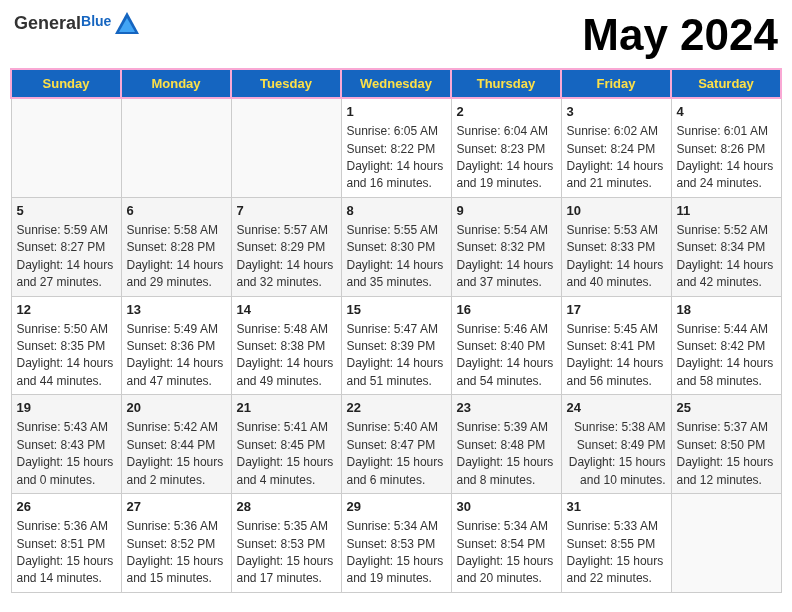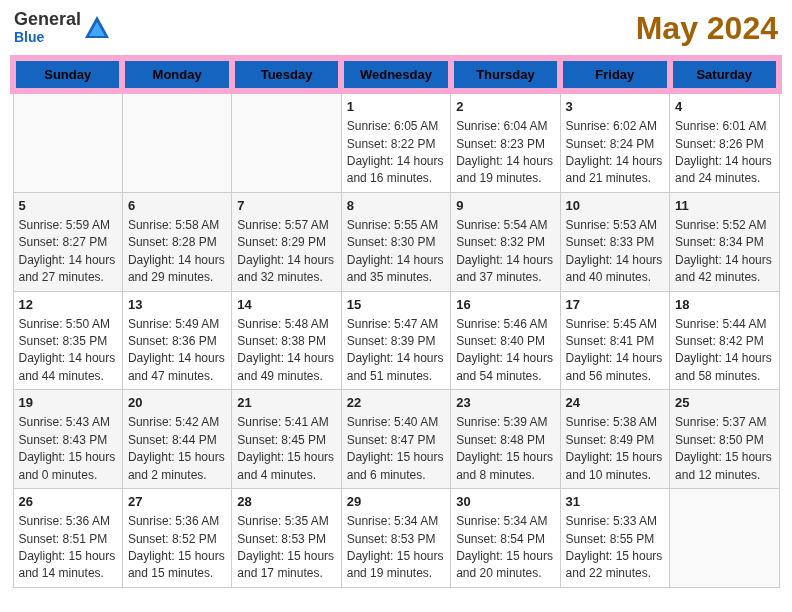--- a/index.html
+++ b/index.html
@@ -17,21 +17,20 @@
       margin-bottom: 8px;
       padding: 0 4px;
     }
     .logo {
       display: flex;
       align-items: center;
       gap: 0;
     }
     .logo-text {
       display: flex;
-      flex-direction: column;
       line-height: 1.1;
     }
     .logo-general {
       font-size: 18px;
       font-weight: bold;
       color: #333;
     }
     .logo-blue {
       font-size: 14px;
       font-weight: bold;
@@ -39,41 +38,41 @@
     }
     .logo-icon {
       width: 28px;
       height: 28px;
       margin-left: 2px;
     }
     .title-block {
       text-align: right;
     }
     .month-year {
-      font-size: 32px;
-      font-weight: bold;
-      color: #a16207;
+      font-size: 44px;
+      font-weight: bold;
+      color: #000000;
     }
     .location {
       font-size: 15px;
       color: #555;
     }
     .calendar {
       width: 100%;
       border-collapse: collapse;
       border: 1px solid #ccc;
     }
     .calendar th {
       background: #1565c0;
-      color: #000000;
+      color: #fde047;
       font-size: 13px;
       font-weight: bold;
       text-align: center;
       padding: 6px 4px;
-      border: 6px solid #f9a8d4;
+      border: 2px solid #f9a8d4;
     }
     .calendar td {
       vertical-align: top;
       border: 1px solid #ccc;
       padding: 4px 5px;
       width: calc(100% / 7);
       min-height: 80px;
       background: #fff;
       font-size: 10.5px;
       color: #333;
@@ -296,21 +295,21 @@
         </td>
         <td>
           <span class="day-num">23</span>
           <div class="cell-content" style="white-space: pre-line;">Sunrise: 5:39 AM
 Sunset: 8:48 PM
 Daylight: 15 hours
 and 8 minutes.</div>
         </td>
         <td>
           <span class="day-num">24</span>
-          <div class="cell-content" style="white-space: pre-line;">Sunrise: 5:38 AM
+          <div class="cell-content" style="white-space: pre-line; text-align: right;">Sunrise: 5:38 AM
 Sunset: 8:49 PM
 Daylight: 15 hours
 and 10 minutes.</div>
         </td>
         <td>
           <span class="day-num">25</span>
           <div class="cell-content" style="white-space: pre-line;">Sunrise: 5:37 AM
 Sunset: 8:50 PM
 Daylight: 15 hours
 and 12 minutes.</div>

